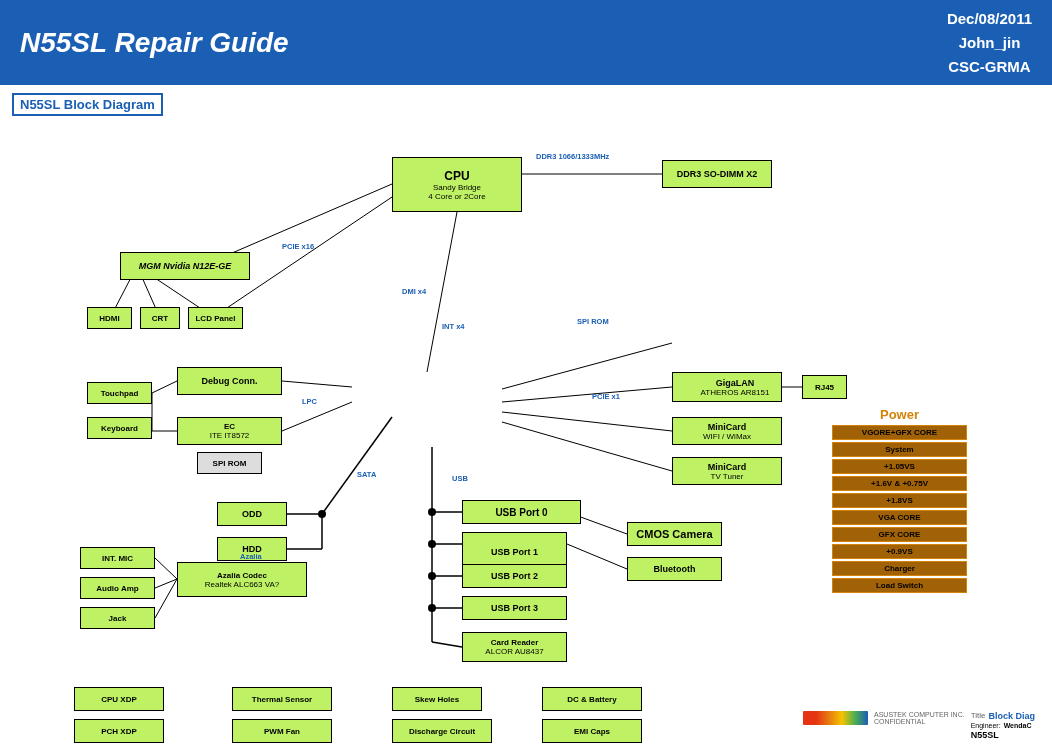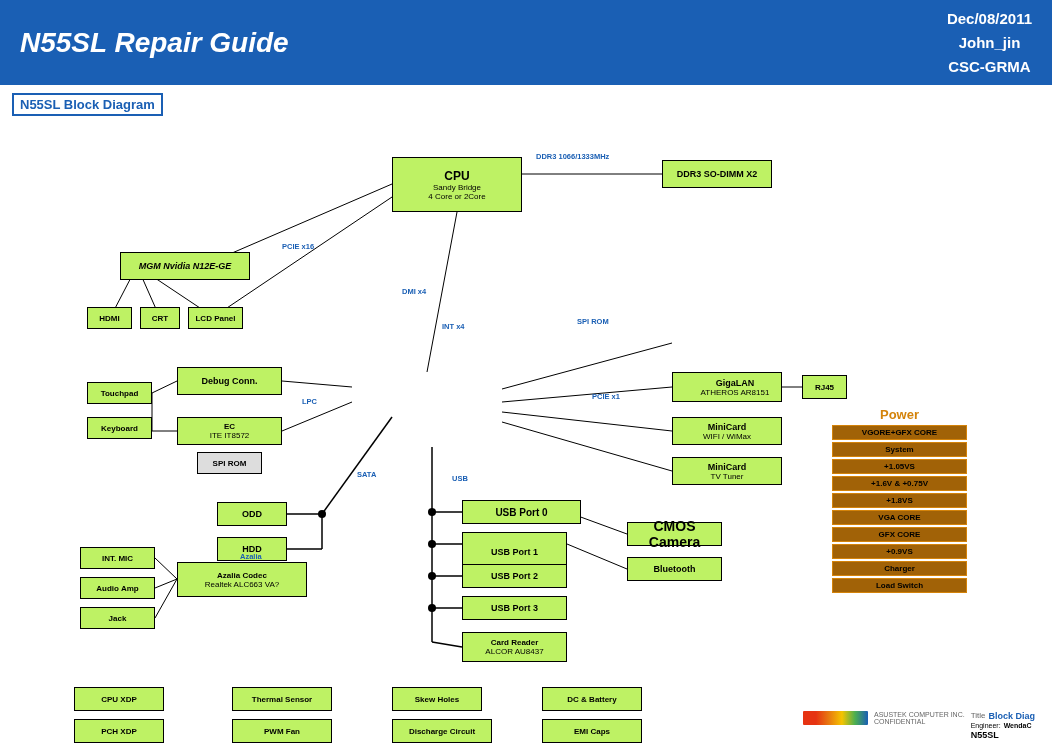--- a/index.html
+++ b/index.html
@@ -122,21 +122,21 @@
     
     
     .usbp0-box { left: 450px; top: 378px; width: 119px; height: 24px; font-size: 10px; }
     .usbp1-box { left: 450px; top: 410px; width: 105px; height: 40px; font-size: 9px; }
     .usbp2-box { left: 450px; top: 442px; width: 105px; height: 24px; font-size: 9px; }
     .usbp3-box { left: 450px; top: 474px; width: 105px; height: 24px; font-size: 9px; }
     
     .cardreader-box { left: 450px; top: 510px; width: 105px; height: 30px; font-size: 8px; }
     
     
-    .cmos-box { left: 615px; top: 400px; width: 95px; height: 24px; font-size: 14px; }
+    .cmos-box { left: 615px; top: 400px; width: 95px; height: 24px; font-size: 11px; }
     
     .bt-box { left: 615px; top: 435px; width: 95px; height: 24px; font-size: 9px; }
     
     
     .intmic-box { left: 68px; top: 425px; width: 75px; height: 22px; font-size: 8px; }
     
     .audioamp-box { left: 68px; top: 455px; width: 75px; height: 22px; font-size: 8px; }
     
     .jack-box { left: 68px; top: 485px; width: 75px; height: 22px; font-size: 8px; }
     

